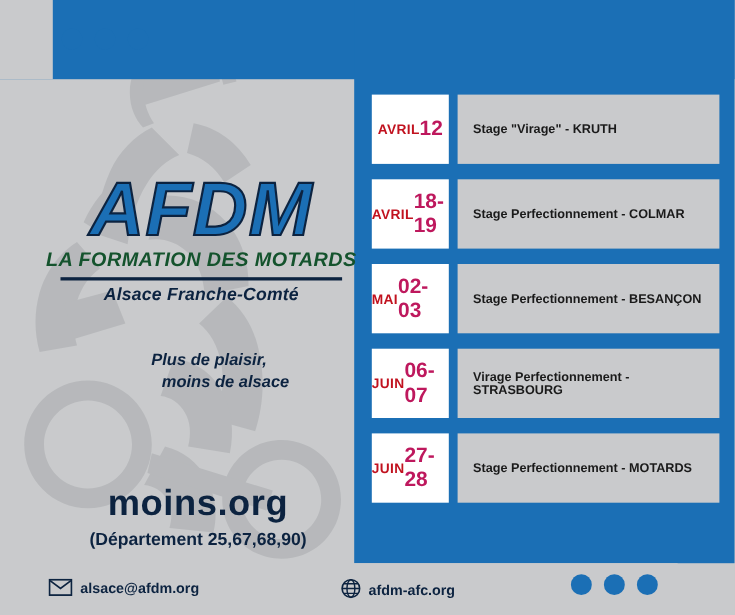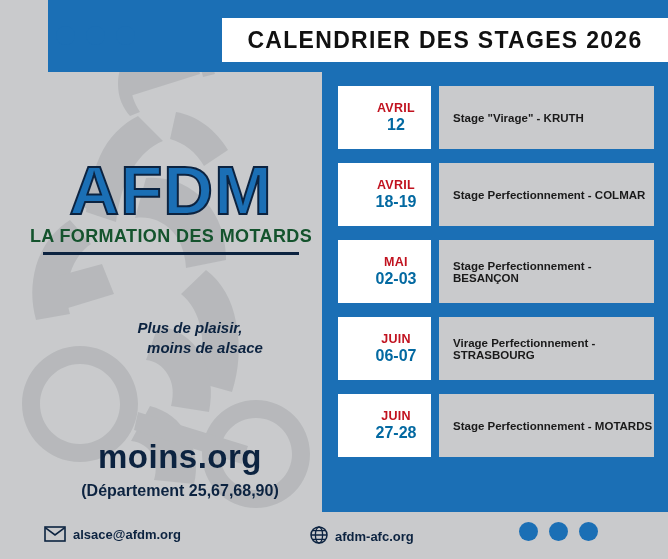--- a/index.html
+++ b/index.html
@@ -112,56 +112,56 @@
   .cal-row {
     display: flex;
     align-items: stretch;
     margin-bottom: 14px;
     height: 63px;
   }
   .cal-date {
     width: 70px;
     background: #ffffff;
     display: flex;
-    flex-direction: column;
+    flex-direction: row;
     align-items: center;
     justify-content: center;
     flex: 0 0 70px;
-    padding-left: 23px;
   }
   .cal-month {
     color: #c1121f;
     font-size: 12.5px;
     font-weight: bold;
     letter-spacing: 0.3px;
   }
   .cal-day {
-    color: #0369a1;
-    font-size: 16px;
+    color: #be185d;
+    font-size: 19px;
     font-weight: bold;
     margin-top: 1px;
   }
   .cal-label {
     flex: 1 1 auto;
     margin-left: 8px;
     background: #c9cacc;
     display: flex;
     align-items: center;
     padding-left: 14px;
     font-size: 11.5px;
     font-weight: bold;
     color: #1a1a1a;
   }
   
   .logo-wrap {
     position: absolute;
-    left: 26px;
+    left: 38px;
     top: 158px;
     width: 290px;
     text-align: center;
+    font-style: italic;
   }
   .afdm {
     font-size: 69px;
     font-weight: bold;
     letter-spacing: 1px;
     color: #1b6fb5;
     -webkit-text-stroke: 2px #0c2340;
     line-height: 0.95;
     margin: 0;
     font-family: "Liberation Sans", sans-serif;
@@ -298,23 +298,20 @@
   <div class="top-blue-bar"></div>
   <div class="left-white-block"></div>
   <div class="dots-top">
     <div class="dot"></div>
     <div class="dot"></div>
     <div class="dot"></div>
   </div>
 
   <div class="calendar-bg"></div>
 
-  <div class="title-band">
-    <span>CALENDRIER DES STAGES 2026</span>
-  </div>
 
   <div class="calendar-list">
 
     <div class="cal-row">
       <div class="cal-date">
         <div class="cal-month">AVRIL</div>
         <div class="cal-day">12</div>
       </div>
       <div class="cal-label">Stage "Virage" - KRUTH</div>
     </div>
@@ -350,20 +347,21 @@
       </div>
       <div class="cal-label">Stage Perfectionnement - MOTARDS</div>
     </div>
 
   </div>
 
   <div class="logo-wrap">
     <div class="afdm">AFDM</div>
     <div class="afdm-sub">LA FORMATION DES MOTARDS</div>
     <div class="afdm-rule"></div>
+    <div class="afdm-region">Alsace Franche-Comté</div>
   </div>
 
   <div class="slogan">
     <span>Plus de plaisir,</span>
     <span class="line2">moins de alsace</span>
   </div>
 
   <div class="site">moins.org</div>
   <div class="dept">(Département 25,67,68,90)</div>
 

